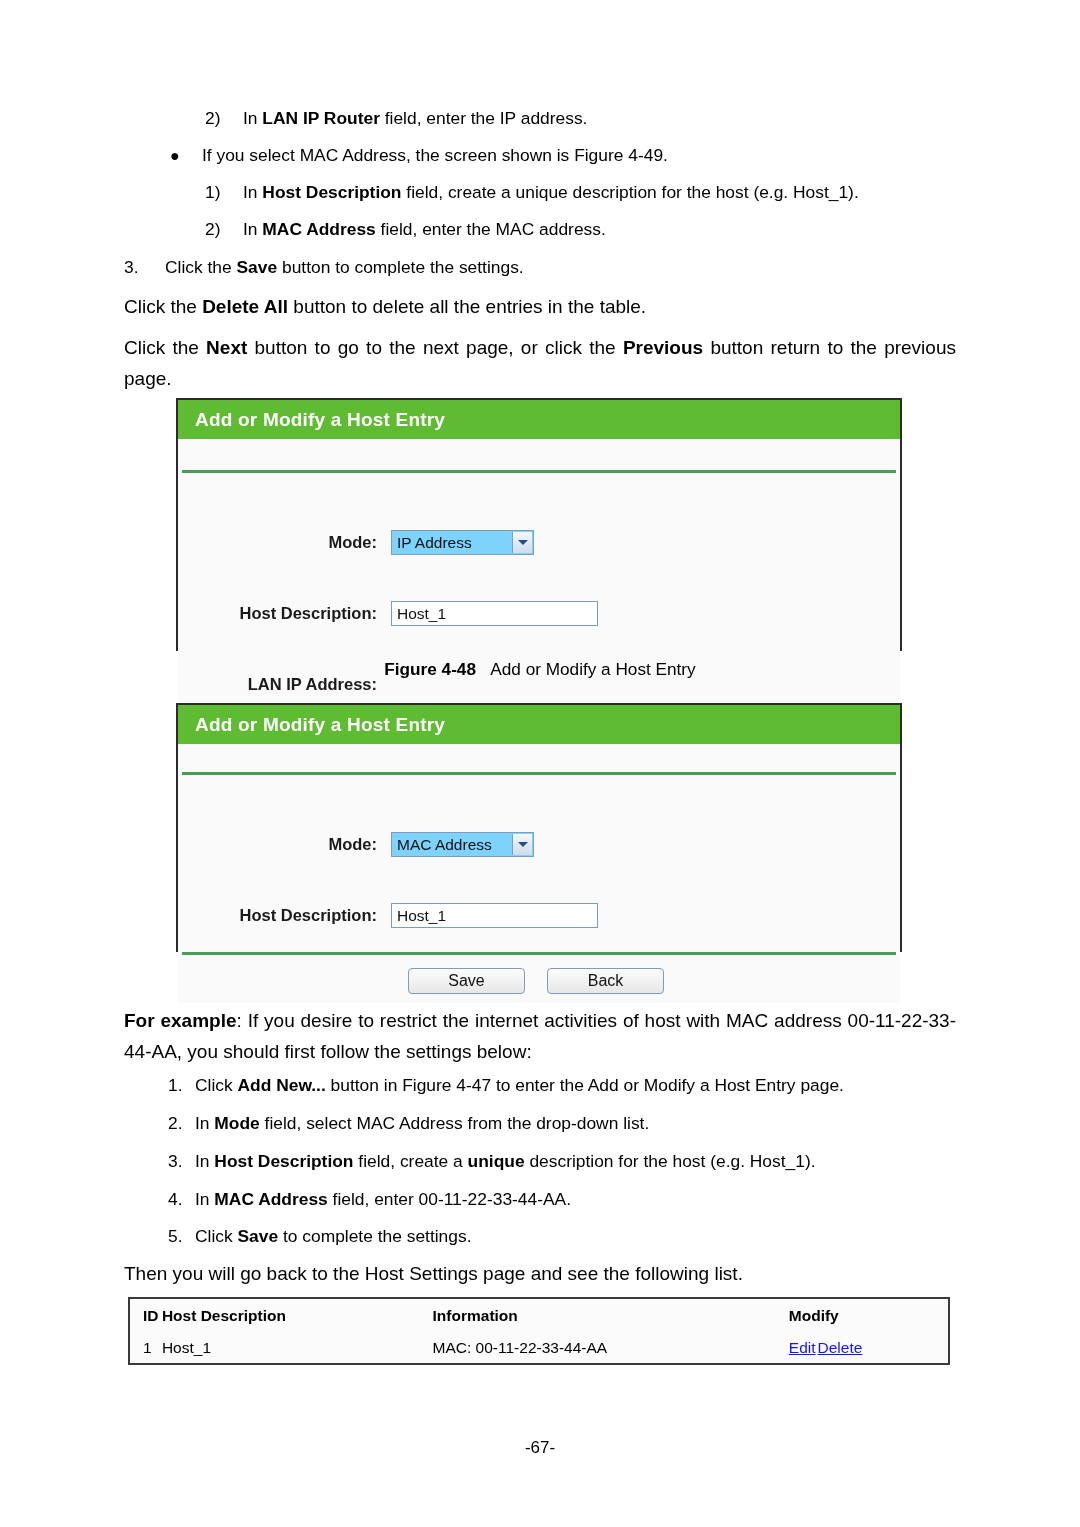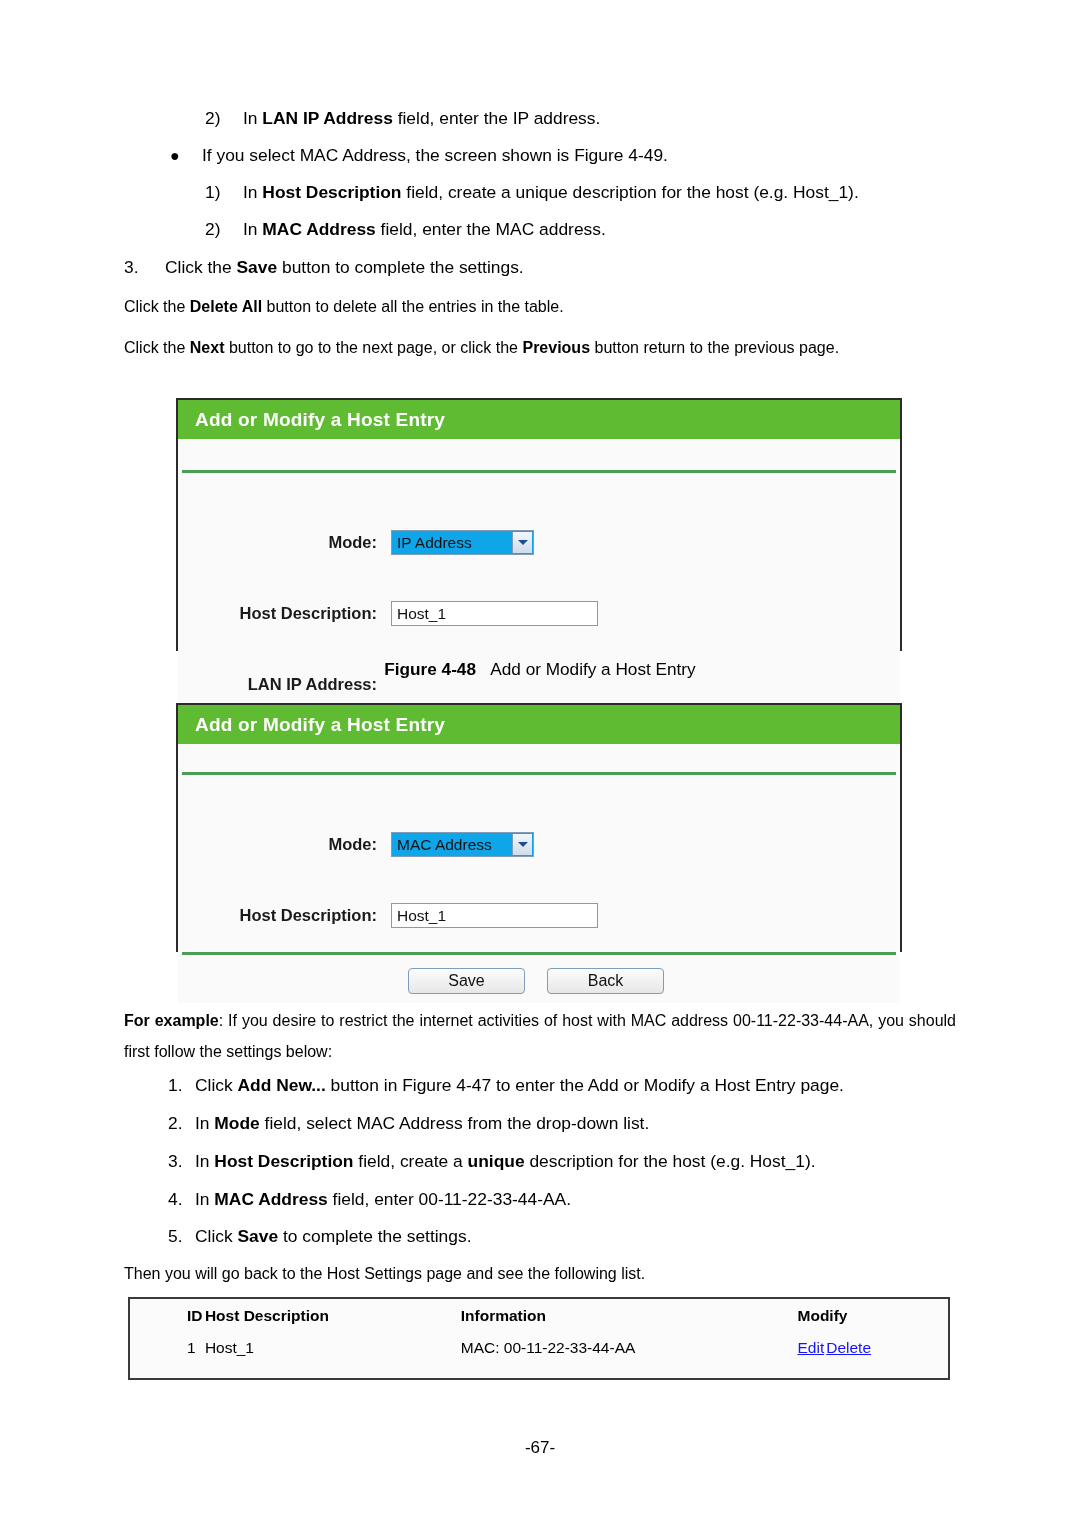--- a/index.html
+++ b/index.html
@@ -64,21 +64,21 @@
     left: 0;
     top: 37px;
     width: 832px;
     height: 4px;
     background: #000000;
   }
 
   
   .txt {
     position: absolute;
-    font-size: 16px;
+    font-size: 19px;
     line-height: 25px;
     color: #000;
   }
   .txt b { font-weight: bold; }
 
   .lvl1 { left: 124px; width: 832px; }
 
   .numrow {
     position: absolute;
     display: flex;
@@ -158,21 +158,21 @@
     white-space: nowrap;
   }
   .field-wrap {
     display: flex;
     align-items: center;
   }
   .ui-select {
     width: 143px;
     height: 25px;
     border: 1px solid #7f9db9;
-    background: #0ea5e9;
+    background: #7dd3fc;
     font-size: 15.5px;
     line-height: 23px;
     color: #111;
     padding-left: 5px;
     box-sizing: border-box;
     position: relative;
     white-space: nowrap;
     overflow: hidden;
   }
   .ui-select .arrowbtn {
@@ -285,21 +285,21 @@
   }
 </style>
 </head>
 <body>
 
 <div class="page">
 
 
   <div class="numrow" style="left:205px; top:106px; width:751px;">
     <div class="num" style="width:38px;">2)</div>
-    <div class="body"><span>In </span><b>LAN IP Address</b><span> field, enter the IP address.</span></div>
+    <div class="body"><span>In </span><b>LAN IP Router</b><span> field, enter the IP address.</span></div>
   </div>
 
   <div class="bulletrow" style="left:170px; top:143px; width:786px;">
     <div class="dot">●</div>
     <div class="body">If you select MAC Address, the screen shown is Figure 4-49.</div>
   </div>
 
   <div class="numrow" style="left:205px; top:180px; width:751px;">
     <div class="num" style="width:38px;">1)</div>
     <div class="body"><span>In </span><b>Host Description</b><span> field, create a unique description for the host (e.g. Host_1).</span></div>
@@ -413,21 +413,21 @@
     <div class="body"><span>In </span><b>MAC Address</b><span> field, enter 00-11-22-33-44-AA.</span></div>
   </div>
 
   <div class="numrow" style="left:168px; top:1224px; width:788px;">
     <div class="num" style="width:27px;">5.</div>
     <div class="body"><span>Click </span><b>Save</b><span> to complete the settings.</span></div>
   </div>
 
   <div class="txt lvl1" style="top:1261px;">Then you will go back to the Host Settings page and see the following list.</div>
 
-  <div class="result-table" style="left:128px; top:1297px; width:822px; height:83px;padding-left:44px;">
+  <div class="result-table" style="left:128px; top:1297px; width:822px; height:68px;">
     <div class="rt-row rt-head">
       <div class="c-id">ID</div>
       <div class="c-desc">Host Description</div>
       <div class="c-info">Information</div>
       <div class="c-mod">Modify</div>
     </div>
     <div class="rt-row rt-body">
       <div class="c-id">1</div>
       <div class="c-desc">Host_1</div>
       <div class="c-info">MAC: 00-11-22-33-44-AA</div>

